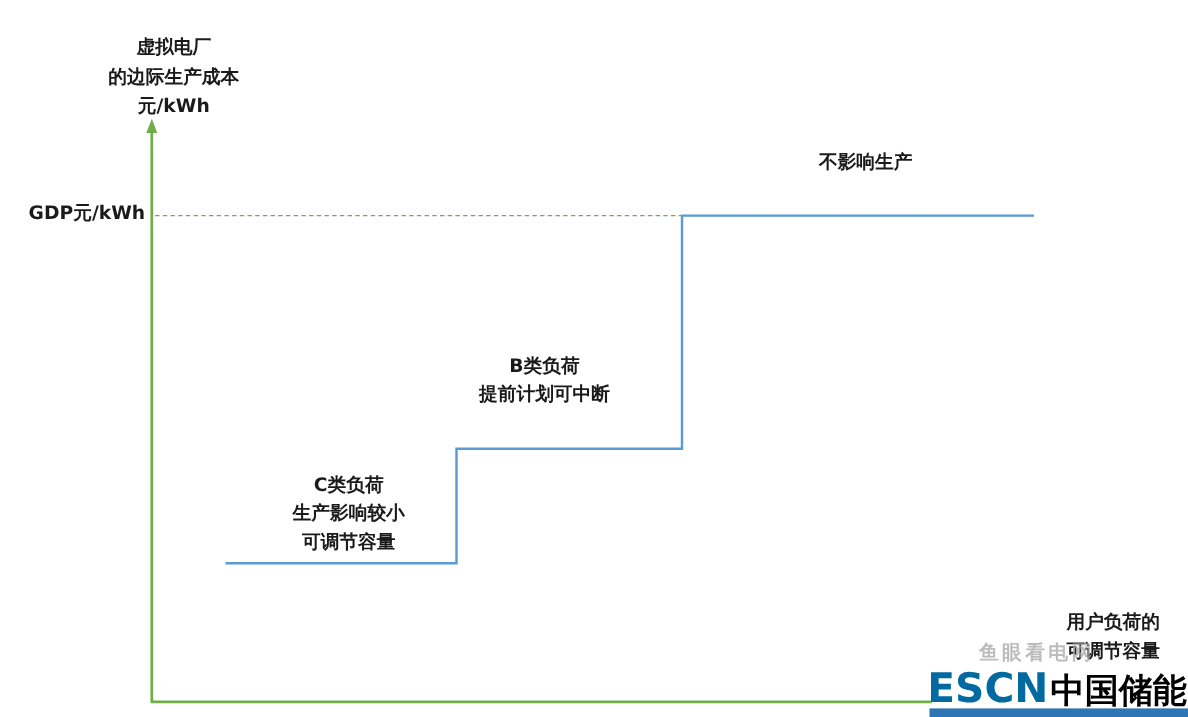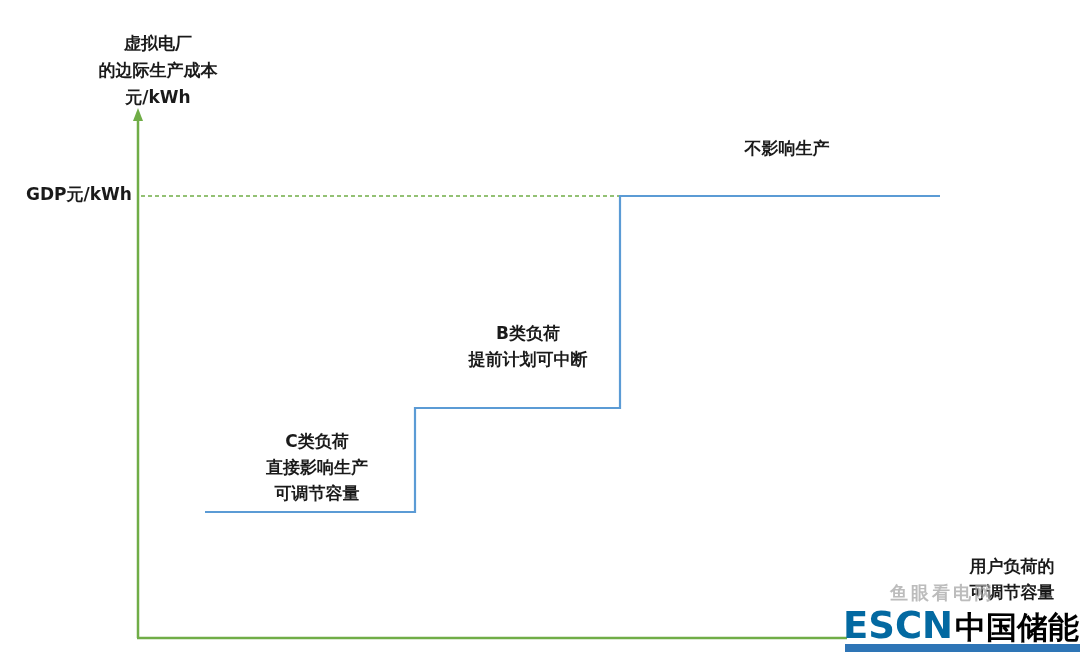--- a/index.html
+++ b/index.html
@@ -11,21 +11,21 @@
     overflow: hidden;
     font-family: "DejaVu Sans", "Liberation Sans", sans-serif;
     color: #1a1a1a;
   }
   .chart-svg { position: absolute; left: 0; top: 0; }
   .label { position: absolute; font-weight: bold; font-size: 17px; line-height: 26px; white-space: nowrap; }
   .centered { text-align: center; }
   .y-title   { left: 78px;  top: 30px;  width: 160px; line-height: 27px; }
   .gdp-label { left: 26px;  top: 181px; width: 120px; text-align: left; }
   .a-label   { left: 687px; top: 135px; width: 200px; }
-  .b-label   { left: 428px; top: 320px; width: 200px; }
+  .b-label   { left: 395px; top: 320px; width: 200px; }
   .c-label   { left: 217px; top: 428px; width: 200px; }
   .x-title   { left: 942px; top: 553px; width: 140px; }
   .watermark {
     position: absolute; left: 890px; top: 581px;
     font-size: 18px; font-weight: bold; letter-spacing: 3px;
     color: #a6a6a6; opacity: 0.75; z-index: 2;
   }
   .logo { position: absolute; left: 843px; top: 604px; display: flex; align-items: baseline; z-index: 3; }
   .logo-red   { font-size: 37px; font-weight: 800; font-style: normal; letter-spacing: 0px; }
   .logo-black { font-size: 31px; font-weight: 800; margin-left: 2px; }
@@ -56,21 +56,21 @@
     <div>不影响生产</div>
   </div>
 
   <div class="label b-label centered">
     <div>B类负荷</div>
     <div>提前计划可中断</div>
   </div>
 
   <div class="label c-label centered">
     <div>C类负荷</div>
-    <div>直接影响生产</div>
+    <div>生产影响较小</div>
     <div>可调节容量</div>
   </div>
 
   <div class="label x-title centered">
     <div>用户负荷的</div>
     <div>可调节容量</div>
   </div>
 
   <div class="watermark" style="color: rgb(166, 166, 166);">鱼眼看电网</div>
 

